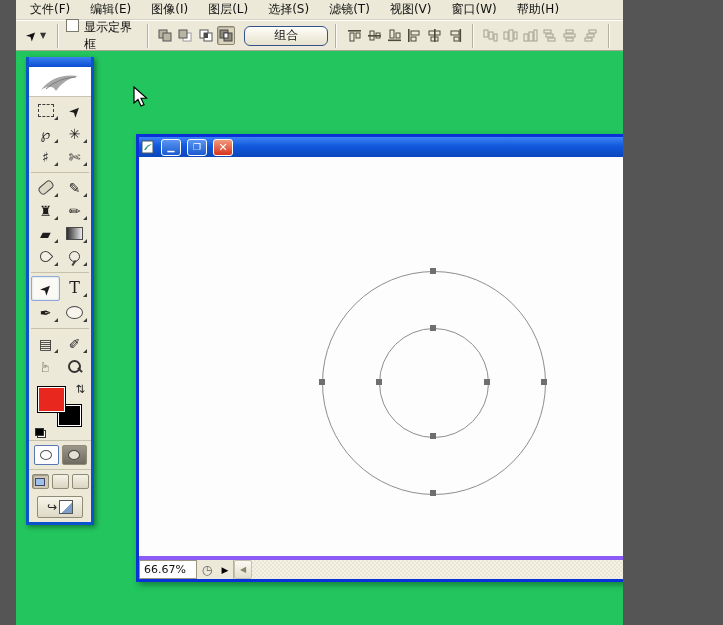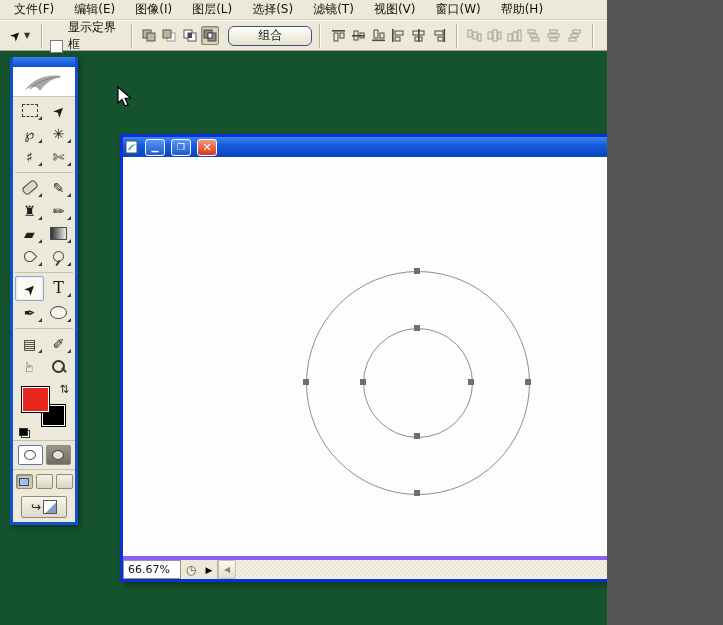--- a/index.html
+++ b/index.html
@@ -1,31 +1,31 @@
 <!DOCTYPE html>
 <html><head>
 <meta charset="utf-8">
 <style>
   html,body{margin:0;padding:0;background:#555;}
-  #app{position:relative;width:607px;height:625px;background:#14532d;
-       font-family:"DejaVu Sans",sans-serif;font-size:12px;overflow:hidden;}
+  #app{position:relative;width:607px;height:625px;background:#22c55e;
+       font-family:"DejaVu Sans",sans-serif;font-size:12px;overflow:hidden;margin-left:16px;}
 
   
   .menubar{height:19px;background:#ece9d8;display:flex;align-items:center;
            padding-left:4px;border-bottom:1px solid #d8d4c4;}
   .menubar .mi{padding:2px 10px 2px 10px;color:#111;font-size:12px;white-space:nowrap;cursor:default;}
 
   
   .optionsbar{height:29px;background:#ece9d8;border-top:1px solid #fff;
               border-bottom:1px solid #a9a590;display:flex;align-items:center;padding:0 6px;}
   .vsep{width:1px;height:24px;background:#b5b1a0;border-right:1px solid #fbfaf4;margin:0 7px;flex:none;}
   .toolpreset{display:flex;align-items:center;gap:3px;padding:2px 4px;}
   .toolpreset .arr{font-size:13px;color:#111;transform:rotate(-45deg);display:inline-block;}
   .toolpreset .dd{font-size:8px;color:#333;}
-  .cbrow{display:flex;align-items:flex-end;gap:5px;}
+  .cbrow{display:flex;align-items:flex-start;gap:5px;}
   .cbox{width:11px;height:11px;background:#fff;border:1px solid #7c7a6c;flex:none;}
   .cblabel{font-size:12px;color:#111;}
   .combbtn{width:17px;height:17px;display:flex;align-items:center;justify-content:center;
            border:1px solid transparent;border-radius:2px;margin:0 1px;}
   .combbtn.pressed{background:#d9d4bd;border:1px solid #8a8670;box-shadow:inset 1px 1px 1px rgba(0,0,0,.2);}
   .pillbtn{min-width:84px;height:20px;margin-left:8px;border:1px solid #35538a;border-radius:6px;
            background:linear-gradient(#fffef9,#e6e2cd);display:flex;align-items:center;justify-content:center;
            font-size:12px;color:#111;}
   .alico{width:17px;height:15px;display:flex;align-items:center;justify-content:center;margin:0 2px;}
   .alico svg{display:block;}

